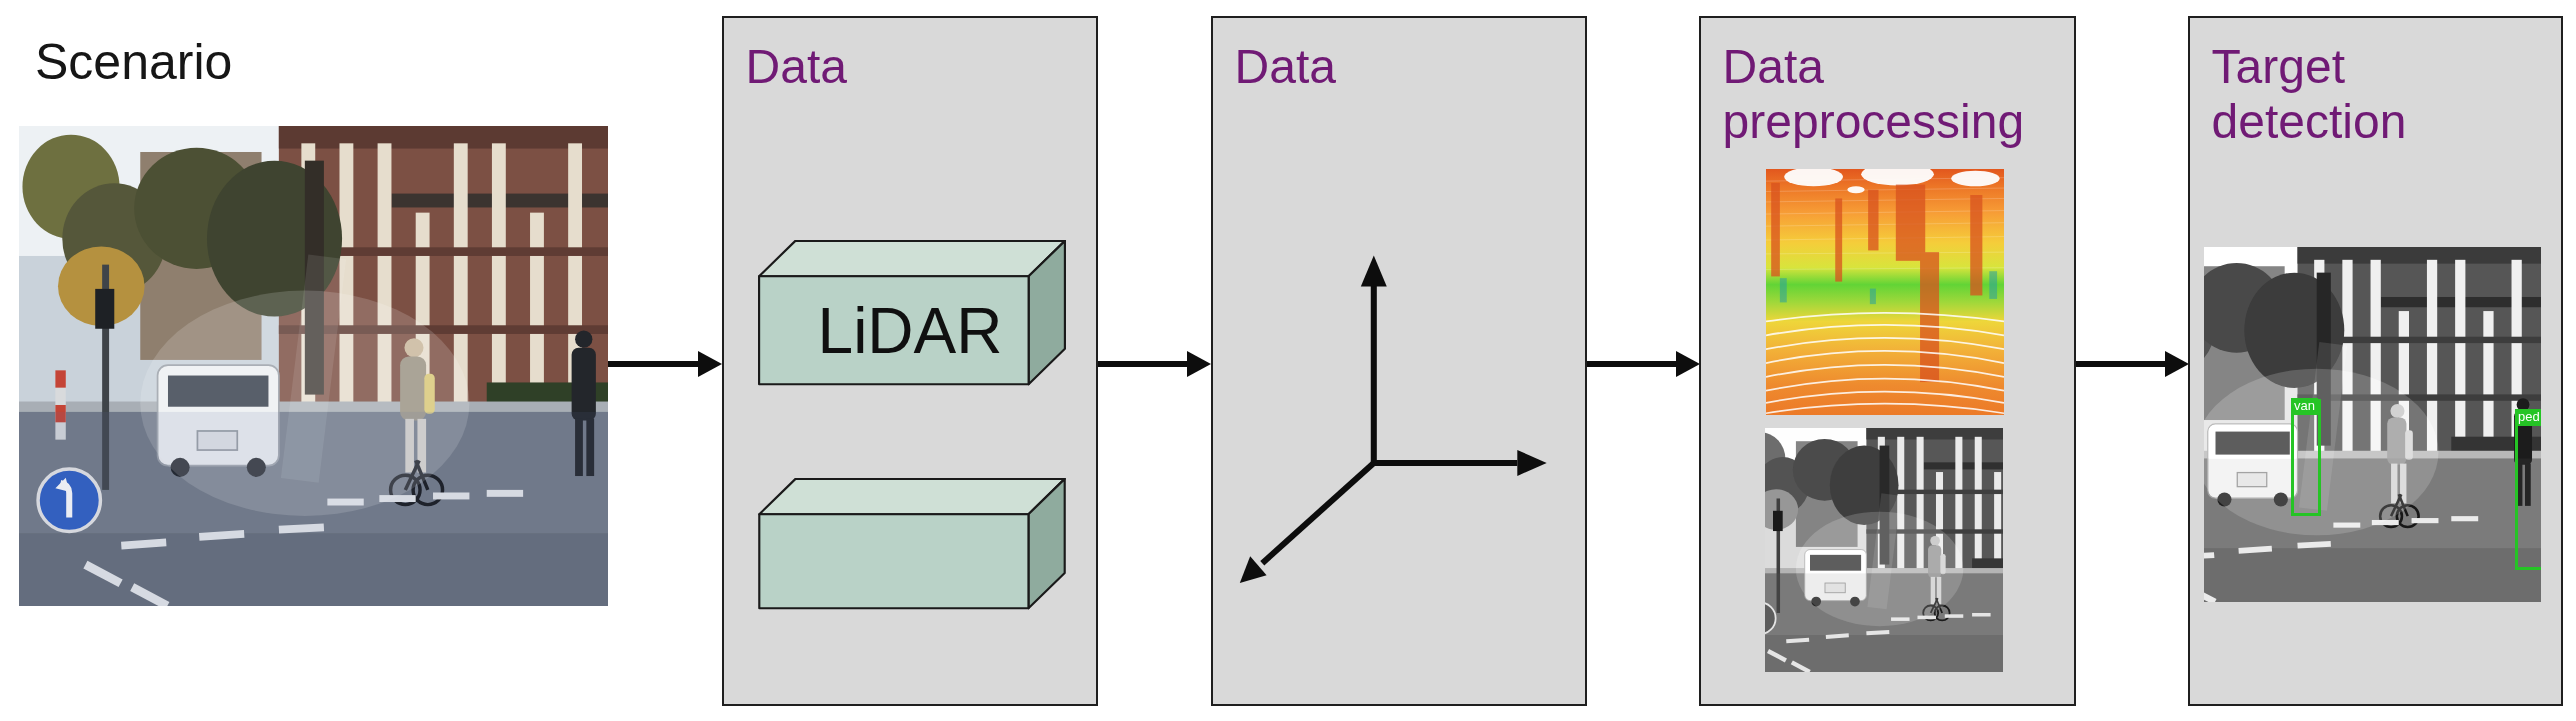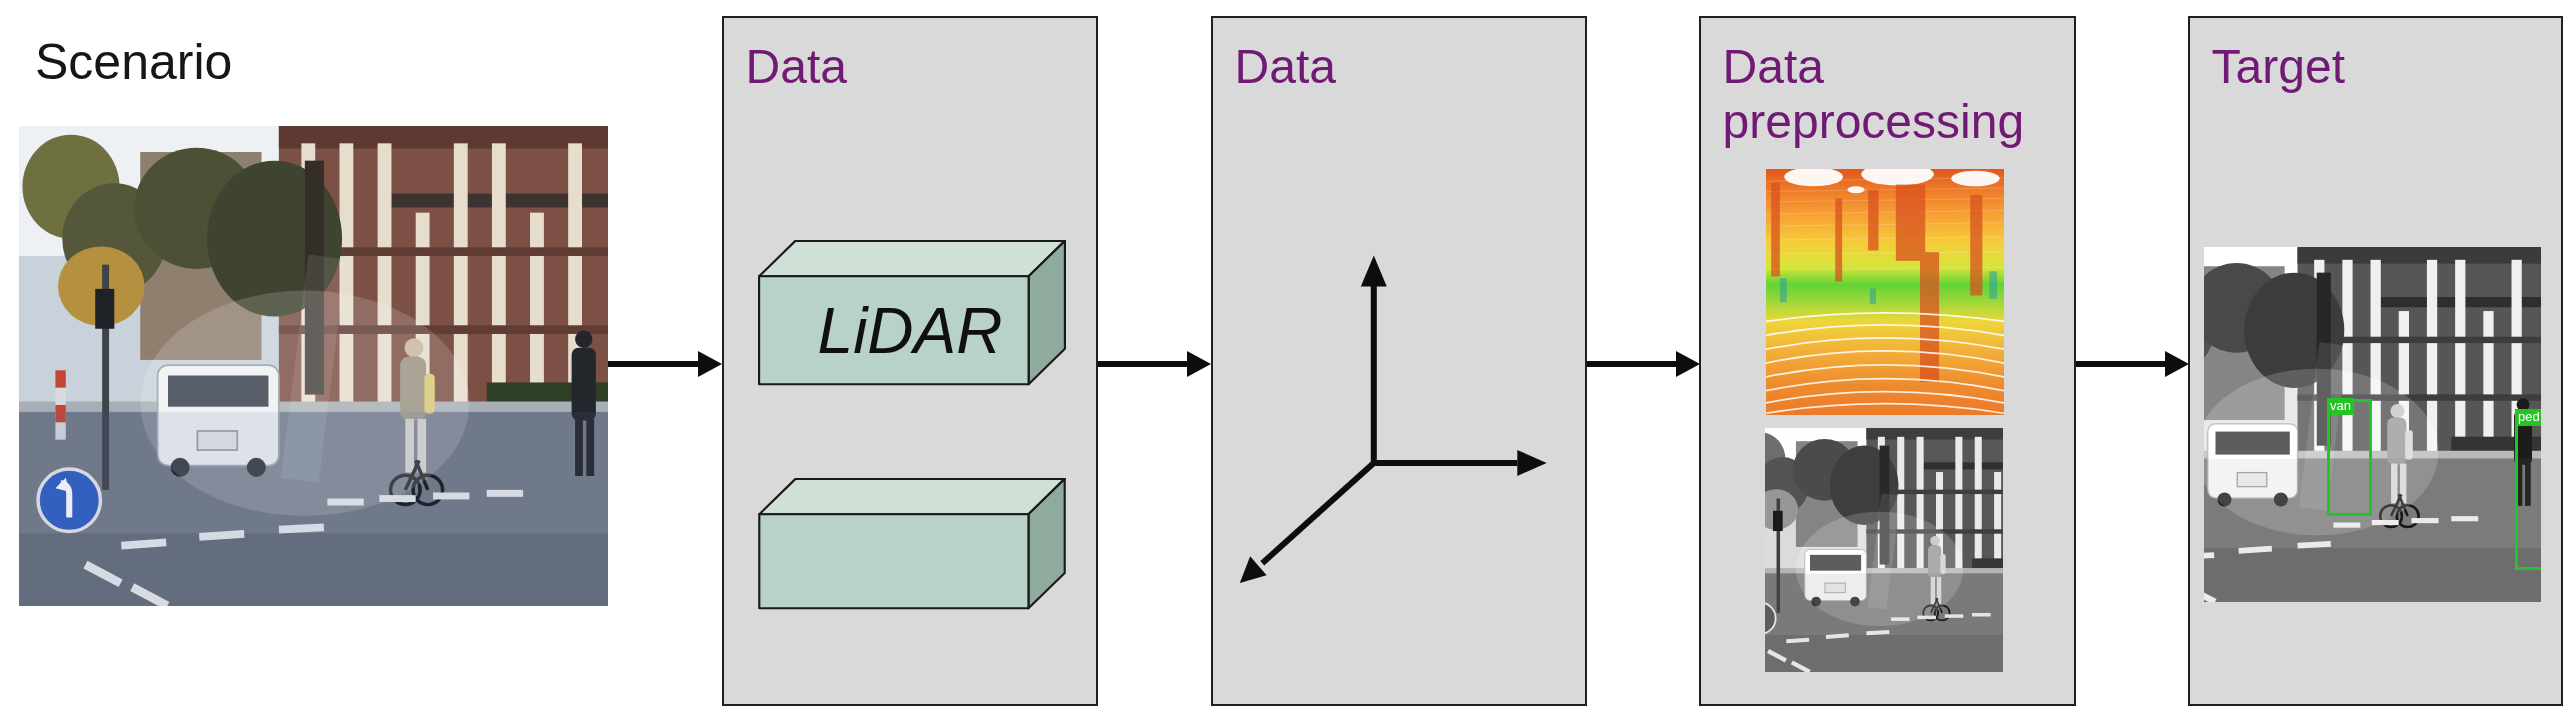--- a/index.html
+++ b/index.html
@@ -182,21 +182,21 @@
 
 <div class="abs panel" style="left:722px;width:376px;">
   <div class="panel-title">
     <span>Data</span><br>
   </div>
   <svg class="cuboid-svg" style="left:34px;top:222px;" width="308" height="146" viewBox="0 0 356 169">
     <polygon class="cub-top" points="1,42 43,1 355,1 313,42"></polygon>
     <polygon class="cub-side" points="313,42 355,1 355,126 313,167"></polygon>
     <rect class="cub-front" x="1" y="42" width="312" height="125"></rect>
   </svg>
-  <div class="cuboid-label" style="left:34px;top:259px;width:304px;height:108px;font-style:italic;">LiDAR</div>
+  <div class="cuboid-label" style="left:34px;top:259px;width:304px;height:108px;">LiDAR</div>
   <svg class="cuboid-svg" style="left:34px;top:460px;" width="308" height="132" viewBox="0 0 356 153">
     <polygon class="cub-top" points="1,42 43,1 355,1 313,42"></polygon>
     <polygon class="cub-side" points="313,42 355,1 355,110 313,151"></polygon>
     <rect class="cub-front" x="1" y="42" width="312" height="109"></rect>
   </svg>
 </div>
 
 <div class="abs panel" style="left:1211px;width:376px;">
   <div class="panel-title">
     <span>Data</span><br>
@@ -280,29 +280,30 @@
   <div class="abs pre-gray">
     <svg viewBox="0 0 680 554" preserveAspectRatio="xMidYMid slice">
         <use href="#street-scene"></use>
       </svg>
   </div>
 </div>
 
 <div class="abs panel" style="left:2188px;width:375px;">
   <div class="panel-title">
     <span>Target</span><br>
+    <span>detection</span>
   </div>
 
   <div class="abs det-stage">
     <div class="det-base">
       <svg viewBox="0 0 680 554" preserveAspectRatio="xMaxYMid slice">
           <use href="#street-scene"></use>
         </svg>
     </div>
-    <div class="bbox" style="left:87px;top:152px;width:45px;height:117px;margin-left:36px;">
+    <div class="bbox" style="left:87px;top:152px;width:30px;height:117px;">
       <span class="bbox-tag">van</span>
     </div>
     <div class="bbox" style="left:311px;top:163px;width:61px;height:160px;">
       <span class="bbox-tag">ped</span>
     </div>
   </div>
 </div>
 
 
 </body></html>

